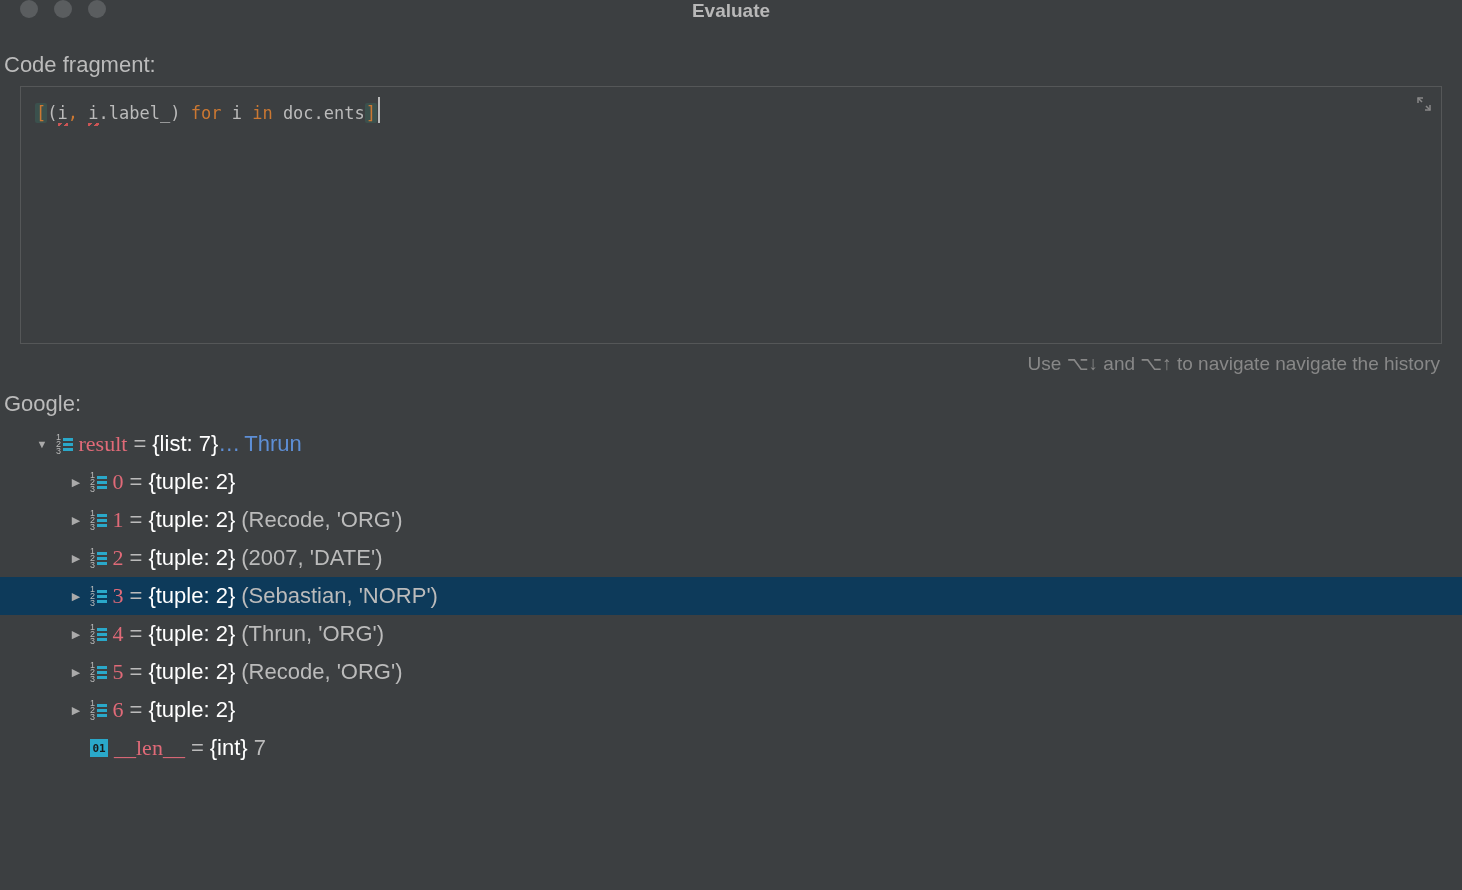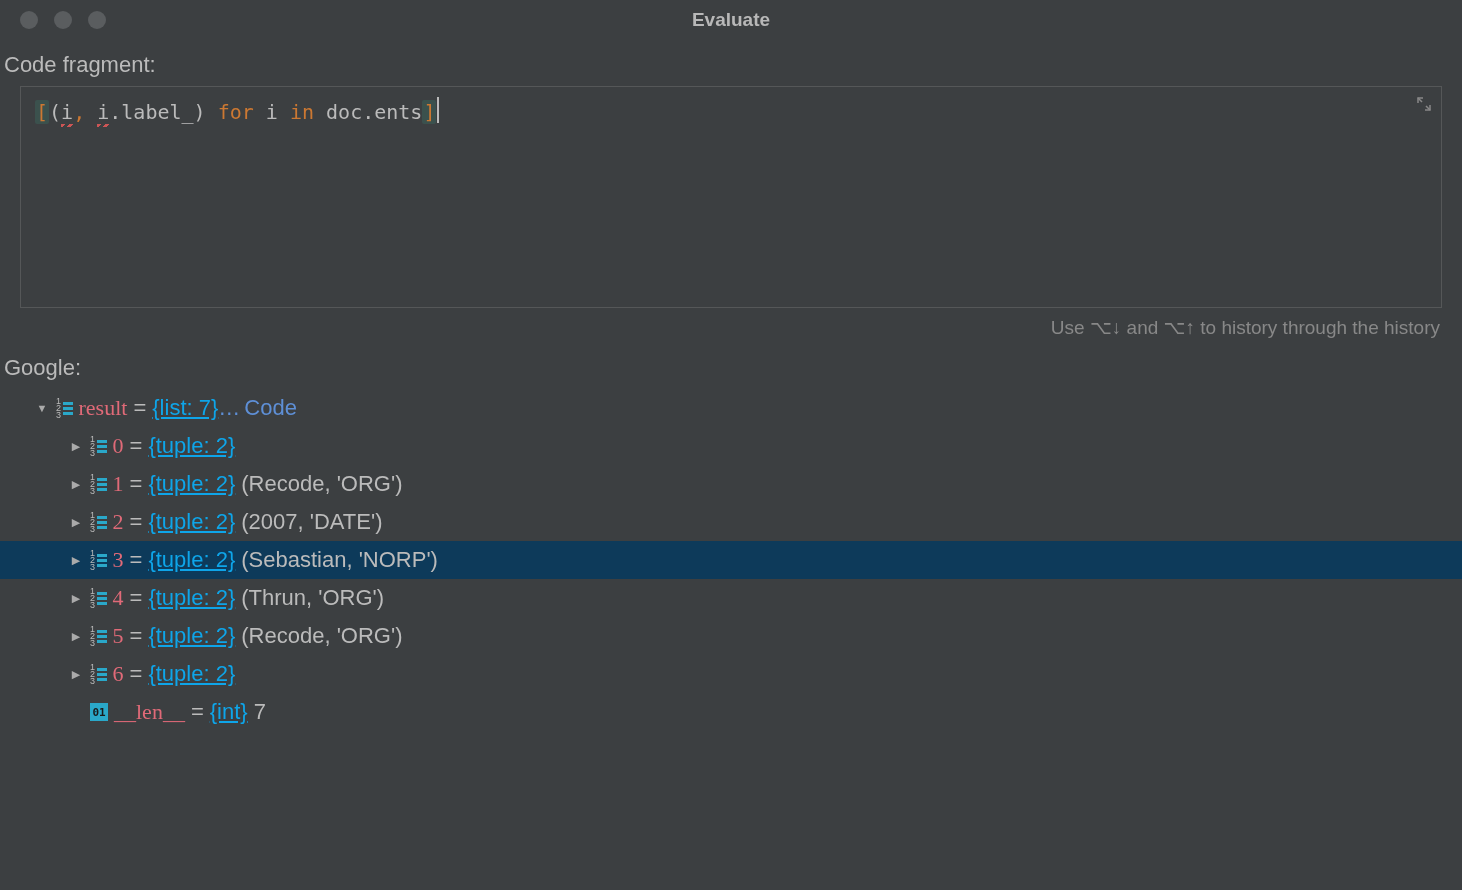--- a/index.html
+++ b/index.html
@@ -1,22 +1,22 @@
 <!DOCTYPE html>
 <html><head>
 <meta charset="utf-8">
 <style>
   * { box-sizing: border-box; margin: 0; padding: 0; }
   html, body { width: 1462px; height: 890px; background: #3c3f41; font-family: -apple-system, "Helvetica Neue", Arial, sans-serif; color: #bbbbbb; overflow: hidden; }
-  .titlebar { height: 40px; display: flex; align-items: center; position: relative; }
+  .titlebar { height: 40px; display: flex; align-items: flex-start; position: relative; }
   .traffic { display: flex; gap: 16px; margin-left: 20px; }
   .traffic .dot { width: 18px; height: 18px; border-radius: 50%; background: #5a5d5f; }
   .titlebar .title { position: absolute; left: 50%; transform: translateX(-50%); font-size: 19px; color: #b8b8b8; font-weight: 600; }
   .section-label { font-size: 22px; color: #bbbbbb; padding: 12px 20px 8px 4px; }
-  .code-box { margin: 0 20px; height: 222px; border: 1px solid #555758; background: #3c3f41; position: relative; padding: 10px 14px; font-family: ui-monospace, Menlo, Consolas, monospace; font-size: 20px; line-height: 1.3; }
+  .code-box { margin: 0 20px; height: 258px; border: 1px solid #555758; background: #3c3f41; position: relative; padding: 10px 14px; font-family: ui-monospace, Menlo, Consolas, monospace; font-size: 17px; line-height: 1.3; }
   .code-box .expand { position: absolute; right: 10px; top: 10px; color: #888; font-size: 14px; cursor: pointer; }
   .tok-br { color: #cc7832; }
   .tok-punc { color: #bbbbbb; }
   .tok-var { color: #bbbbbb; position: relative; }
   .tok-kw { color: #cc7832; }
   .tok-id { color: #bbbbbb; }
   .hl-open, .hl-close { background: #3b514d; color: #cc7832; padding: 0 1px; border-radius: 2px; }
   .squig { position: relative; }
   .squig::after { content: ""; position: absolute; left: 0; right: 0; bottom: -3px; height: 3px; background: repeating-linear-gradient(135deg, #cc5555 0 3px, transparent 3px 6px); }
   .cursor { display: inline-block; width: 2px; height: 26px; background: #bbbbbb; vertical-align: -4px; margin-left: 1px; }
@@ -29,21 +29,21 @@
   .chev.right::before { content: "▶"; font-size: 11px; }
   .chev.down::before { content: "▼"; font-size: 11px; }
   .icon-list { display: inline-flex; align-items: center; gap: 2px; margin: 0 6px 0 4px; }
   .icon-list .nums { font-size: 9px; line-height: 7px; color: #bbbbbb; letter-spacing: -0.5px; }
   .icon-list .bars { display: flex; flex-direction: column; gap: 2px; }
   .icon-list .bars span { width: 10px; height: 3px; background: #2aa8c9; display: block; }
   .icon-int { width: 18px; height: 18px; background: #2aa8c9; display: inline-flex; align-items: center; justify-content: center; margin: 0 6px 0 4px; }
   .icon-int::before { content: "01"; font-family: ui-monospace, Menlo, monospace; font-size: 11px; color: #1a1a1a; font-weight: 700; }
   .name { color: #e06a78; font-family: Liberation Serif, serif; }
   .eq { color: #bbbbbb; margin: 0 6px; }
-  .type { color: #0ea5e9; text-decoration: underline; }
+  .type { color: #ffffff; }
   .val { color: #bbbbbb; margin-left: 6px; }
   .link { color: #5e8fd6; cursor: pointer; margin-left: 4px; }
   .ellipsis { color: #5e8fd6; }
 </style>
 </head>
 <body>
 
 <div class="titlebar">
   <div class="traffic">
     <div class="dot"></div>
@@ -58,42 +58,42 @@
 <div class="code-box">
   <span class="expand">
     <svg width="14" height="14" viewBox="0 0 14 14">
         <path d="M1 6 L1 1 L6 1 M13 8 L13 13 L8 13" stroke="#888" stroke-width="1.5" fill="none"></path>
         <path d="M1 1 L5 5 M13 13 L9 9" stroke="#888" stroke-width="1.5"></path>
       </svg>
   </span>
   <span class="hl-open">[</span><span class="tok-punc">(</span><span class="tok-var squig">i</span><span class="tok-br">,</span> <span class="tok-var squig">i</span><span class="tok-punc">.</span><span class="tok-id">label_</span><span class="tok-punc">)</span> <span class="tok-kw">for</span> <span class="tok-var">i</span> <span class="tok-kw">in</span> <span class="tok-id">doc</span><span class="tok-punc">.</span><span class="tok-id">ents</span><span class="hl-close">]</span><span class="cursor"></span>
 </div>
 
-<div class="hint">Use ⌥↓ and ⌥↑ to history through the history</div>
+<div class="hint">Use ⌥↓ and ⌥↑ to navigate navigate the history</div>
 
 <div class="section-label">Google:</div>
 
 <div class="tree">
 
   <div class="row">
     <span class="sp" style="width:10px"></span>
     <span class="chev down"></span>
     <span class="icon-list">
       <span class="nums">1<br>2<br>3</span>
         <span class="bars">
           <span></span>
           <span></span>
           <span></span>
         </span>
     </span>
     <span class="name">result</span>
     <span class="eq">=</span>
     <span class="type">{list: 7}</span>
       <span class="ellipsis">…</span>
-    <span class="link">Code</span>
+    <span class="link">Thrun</span>
   </div>
 
   <div id="items-container">
       <div class="row">
         <span class="sp" style="width:44px"></span>
         <span class="chev right"></span>
         <span class="icon-list">
           <span class="nums">1<br>2<br>3</span>
           <span class="bars">
             <span></span>

